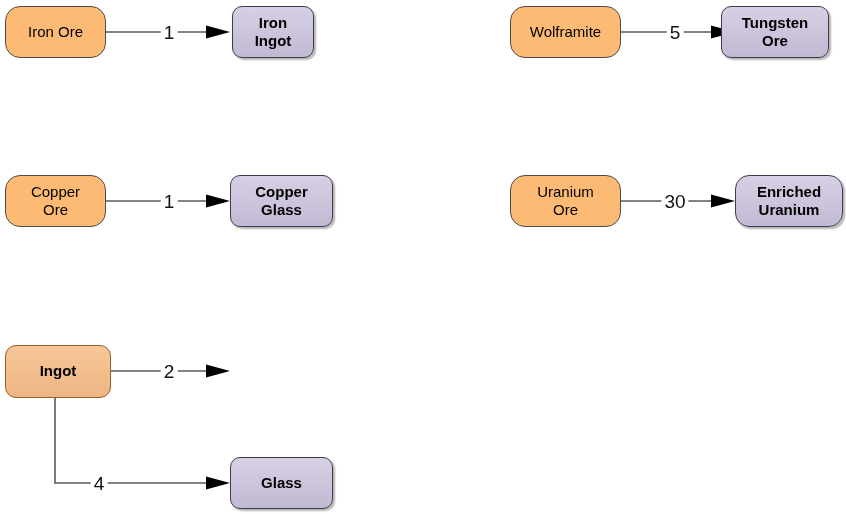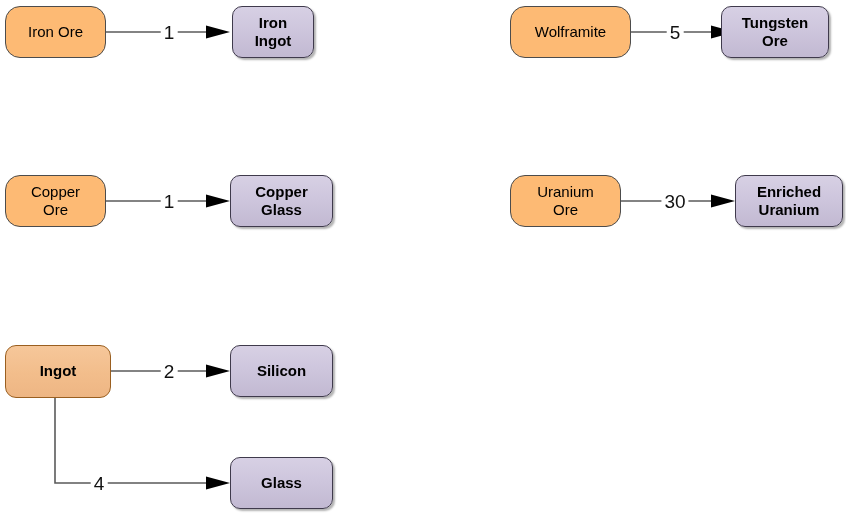--- a/index.html
+++ b/index.html
@@ -175,52 +175,47 @@
       <span class="l2">Glass</span>
     </span>
   </div>
 
   <div class="node node-source" style="left:5px; top:345px; width:106px; height:53px;">
     <span class="node-label">
       <span>Ingot</span>
     </span>
   </div>
 
-  <div class="node node-output" style="left:230px; top:345px; width:103px; height:52px;">
-    <span class="node-label">
-      <span>Silicon</span>
-    </span>
-  </div>
 
   <div class="node node-output" style="left:230px; top:457px; width:103px; height:52px;text-align:center;">
     <span class="node-label">
       <span>Glass</span>
     </span>
   </div>
 
-  <div class="node node-input" style="left:510px; top:6px; width:121px; height:52px;">
+  <div class="node node-input" style="left:510px; top:6px; width:111px; height:52px;">
     <span class="node-label">
       <span>Wolframite</span>
     </span>
   </div>
 
   <div class="node node-output" style="left:721px; top:6px; width:108px; height:52px;">
     <span class="node-label">
       <span>Tungsten</span>
       <span class="l2">Ore</span>
     </span>
   </div>
 
   <div class="node node-input" style="left:510px; top:175px; width:111px; height:52px;">
     <span class="node-label">
       <span>Uranium</span>
       <span class="l2">Ore</span>
     </span>
   </div>
 
-  <div class="node node-output" style="left:735px; top:175px; width:108px; height:52px;">
+  <div class="node node-output" style="left:735px; top:175px; width:108px; height:52px;border-radius:14px;">
     <span class="node-label">
       <span>Enriched</span>
       <span class="l2">Uranium</span>
     </span>
   </div>
 
 </div>
 
 </body></html>

